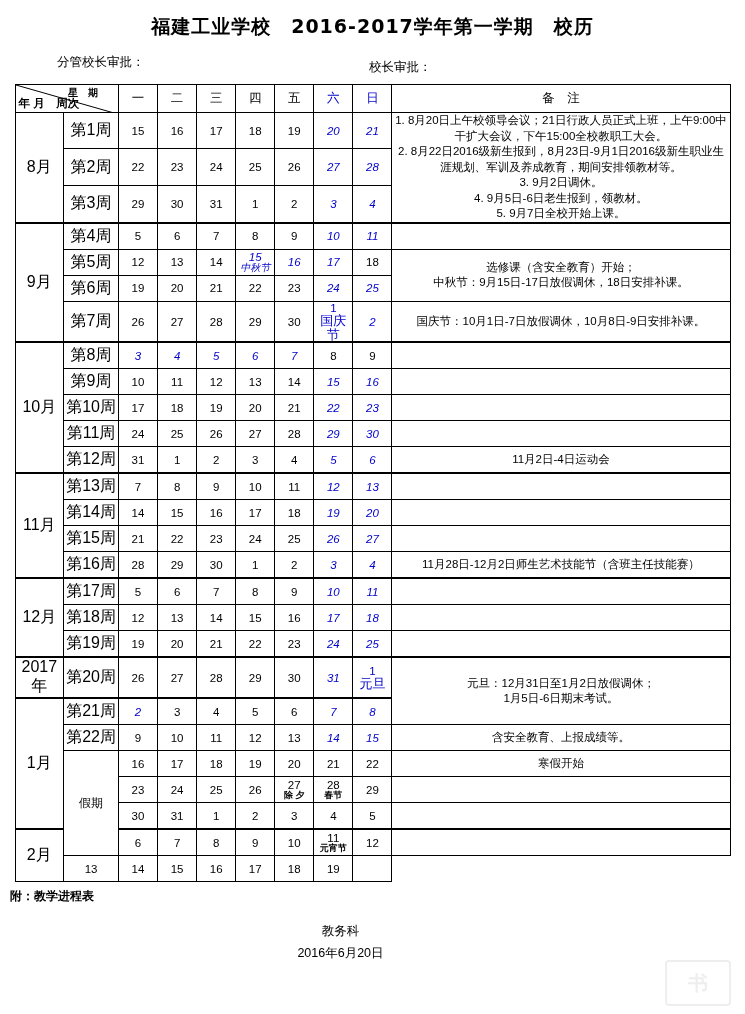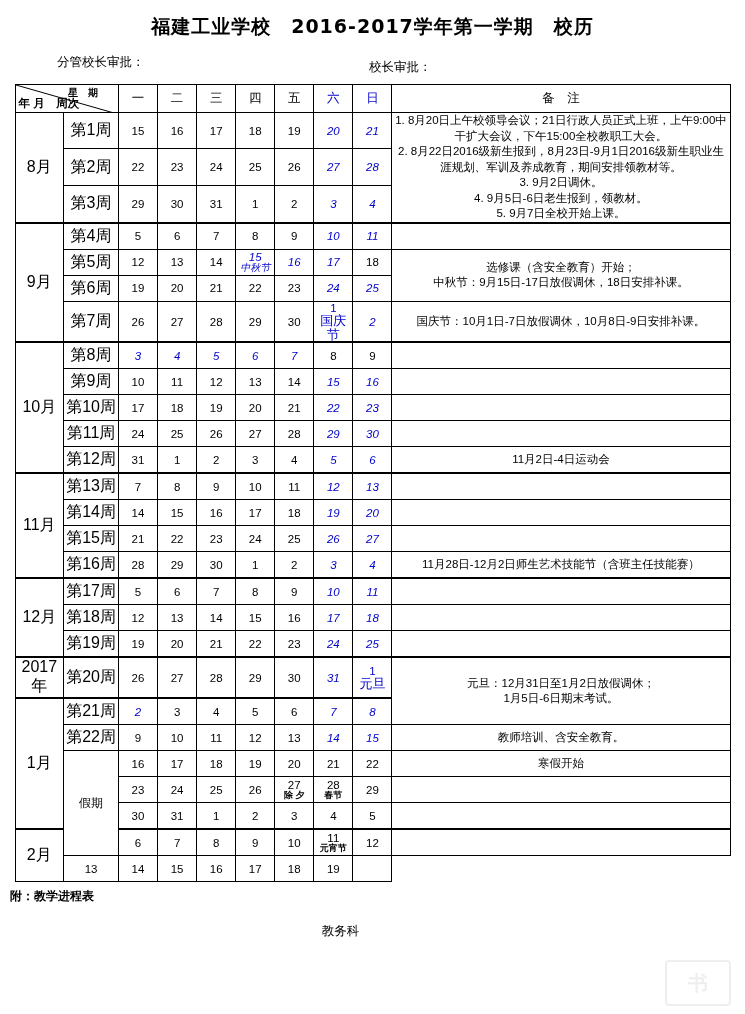--- a/index.html
+++ b/index.html
@@ -421,21 +421,21 @@
   </tr>
   <tr>
     <td class="weeklbl">第22周</td>
     <td>9</td>
     <td>10</td>
     <td>11</td>
     <td>12</td>
     <td>13</td>
     <td class="blue-i">14</td>
     <td class="blue-i">15</td>
-    <td class="note mid">教师培训、含安全教育。</td>
+    <td class="note mid">含安全教育、上报成绩等。</td>
   </tr>
   <tr>
     <td class="vac" rowspan="4">假期</td>
     <td>16</td>
     <td>17</td>
     <td>18</td>
     <td>19</td>
     <td>20</td>
     <td>21</td>
     <td>22</td>
@@ -492,18 +492,19 @@
     <td>19</td>
     <td class="note"></td>
   </tr>
 </tbody>
   </table>
 
 <div class="footer-note">附：教学进程表</div>
 
 <div class="signature">
   <div>教务科</div>
+  <div>2016年6月20日</div>
 </div>
 
 <div class="watermark">
   <div class="box">书</div>
 
 </div>
 
 </body></html>

